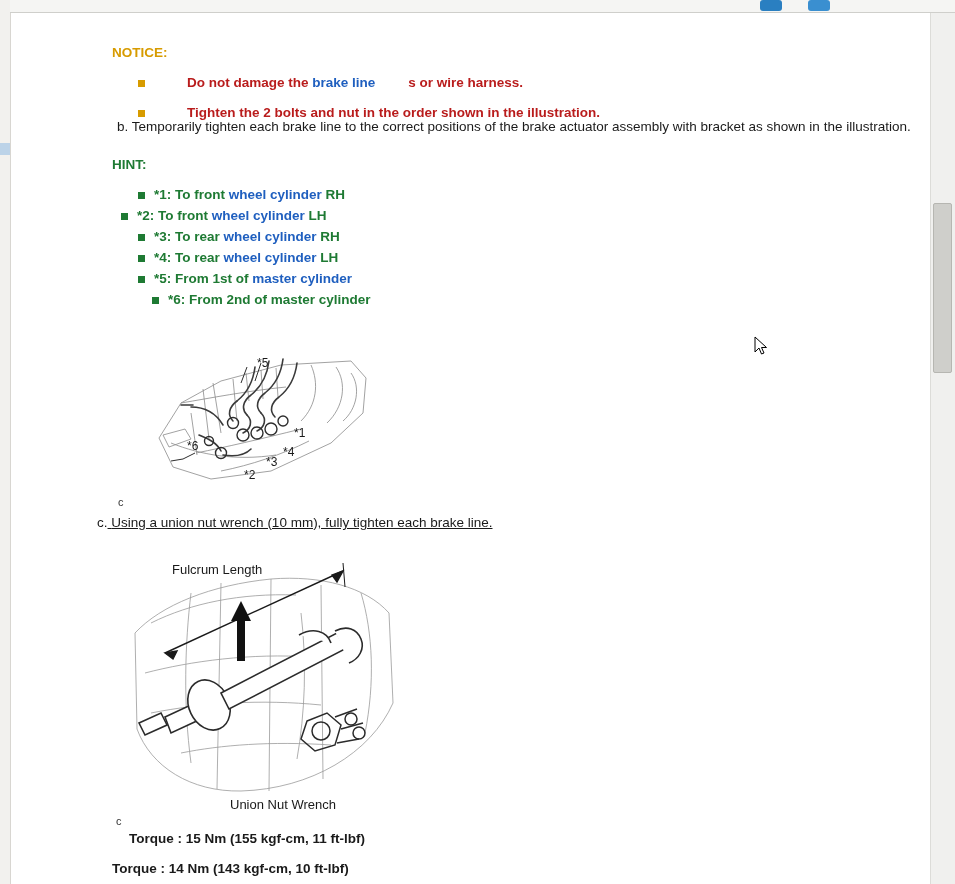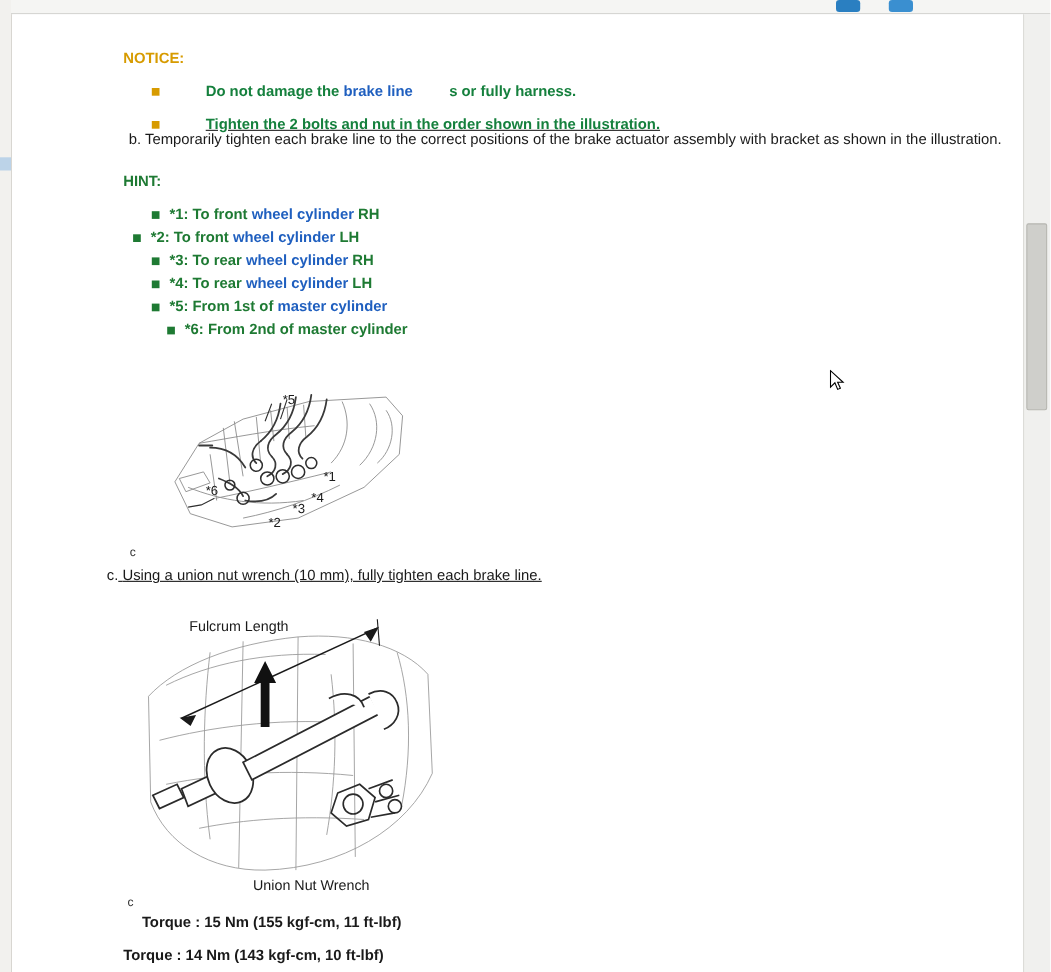--- a/index.html
+++ b/index.html
@@ -101,21 +101,21 @@
     white-space: nowrap;
   }
   .sq {
     display: inline-block;
     width: 7px; height: 7px;
     margin-top: 5px;
     flex: 0 0 auto;
   }
   .sq.orange { background: #d79b00; }
   .sq.green { background: #1e7a33; }
-  .t-orange { color: #15803d; padding-left: 33px; }
+  .t-orange { color: #b91c1c; padding-left: 33px; }
   .t-green { color: #1e7a33; }
   .t-blue { color: #1f5fbf; }
   .step {
     position: absolute;
     font-size: 13.5px;
     color: #1a1a1a;
     line-height: 1.55;
   }
   .step .lab { display: inline-block; }
   .small-c {
@@ -151,24 +151,24 @@
   <div class="top-icon blue2"></div>
 </div>
 
 <div class="doc-pane">
 
 
   <div class="notice-head" style="left:101px; top:32px;">NOTICE:</div>
 
   <div class="bullet-row" style="left:127px; top:62px;">
     <span class="sq orange"></span>
-    <span><span class="t-orange">Do not damage the </span><span class="t-blue">brake line</span><span class="t-orange">s or fully harness.</span></span>
-  </div>
-
-  <div class="bullet-row" style="left:127px; top:92px;text-decoration:underline;">
+    <span><span class="t-orange">Do not damage the </span><span class="t-blue">brake line</span><span class="t-orange">s or wire harness.</span></span>
+  </div>
+
+  <div class="bullet-row" style="left:127px; top:92px;">
     <span class="sq orange"></span>
     <span class="t-orange">Tighten the 2 bolts and nut in the order shown in the illustration.</span>
   </div>
 
   <div class="step" style="left:86px; top:104px; width:800px;padding-left:20px;">
     <span class="lab">b.</span>
     <span>Temporarily tighten each brake line to the correct positions of the brake actuator assembly with bracket as shown in the illustration.</span>
   </div>
 
   <div class="hint-head" style="left:101px; top:144px;">HINT:</div>

